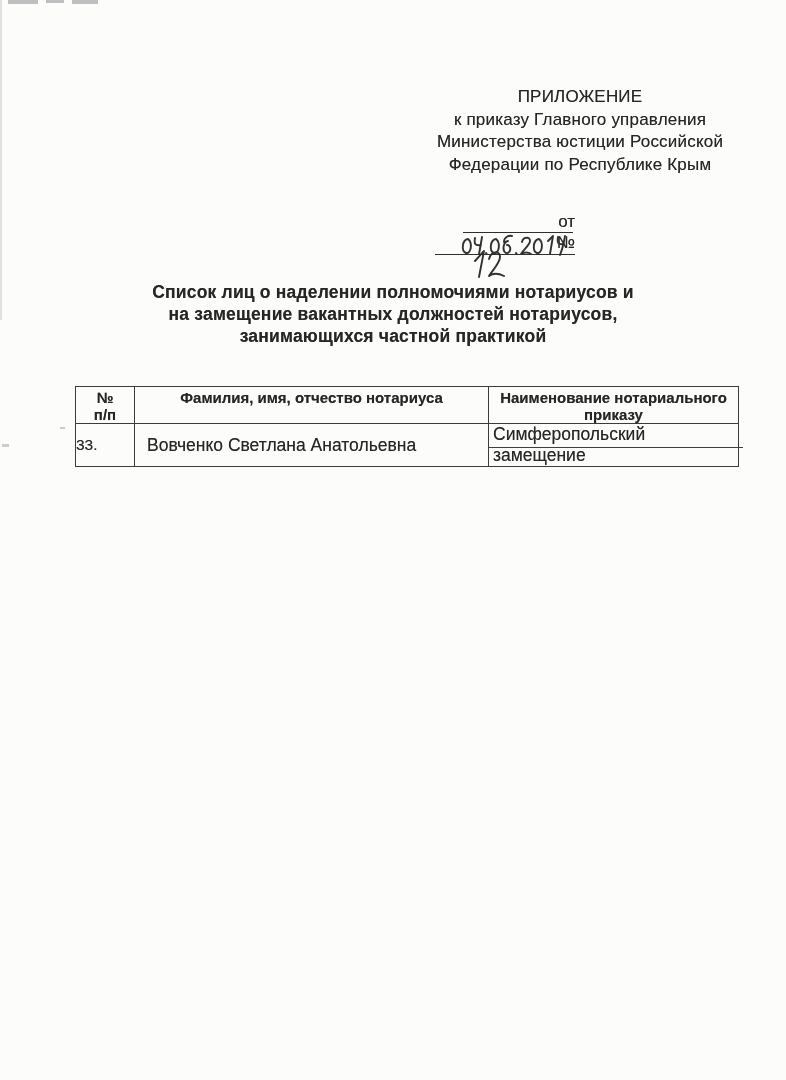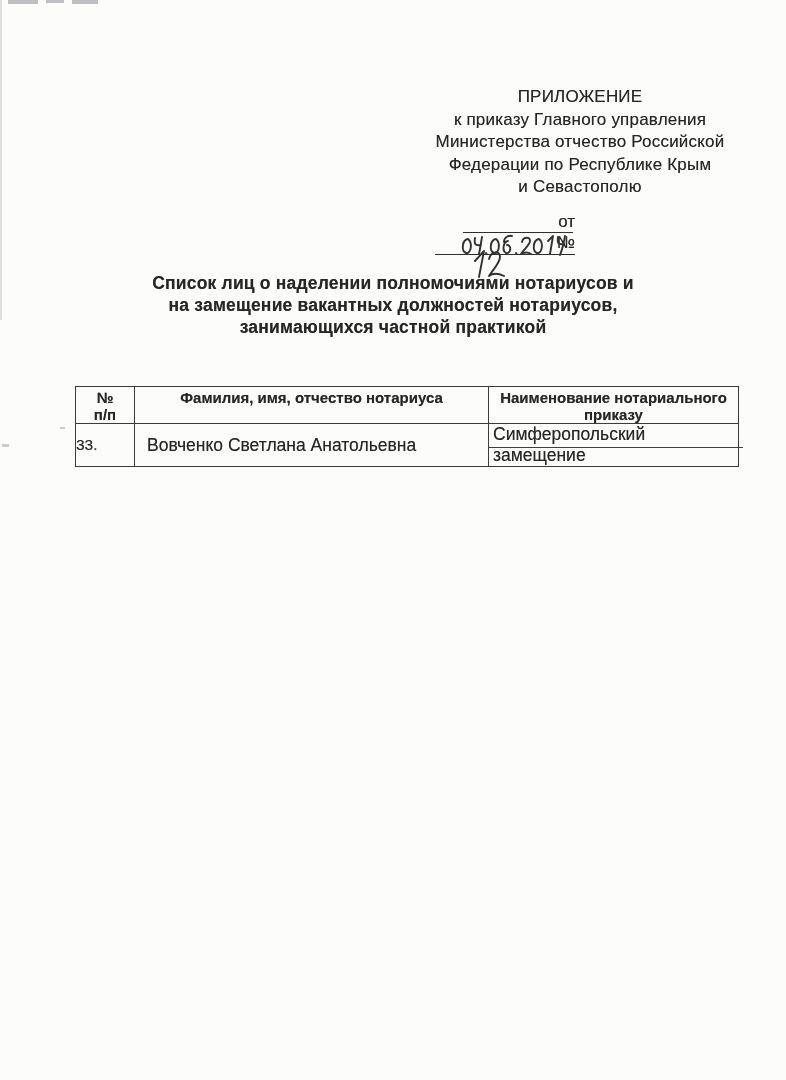--- a/index.html
+++ b/index.html
@@ -52,21 +52,21 @@
   .hw-svg { position: absolute; pointer-events: none; }
   .hw-date { left: -5px; top: -3px; }
   .hw-num  { left: 30px; top: -9px; }
   .hw-svg path { fill: none; stroke: #31312f; stroke-width: 1.9;
                  stroke-linecap: round; stroke-linejoin: round; }
   .no-sign { margin: 0 0 1px 0; }
 
   
   .title-block {
     position: absolute;
-    left: 0; top: 272px; width: 786px;
+    left: 0; top: 281px; width: 786px;
     text-align: center;
     font-weight: bold;
     font-size: 17.5px; line-height: 22px;
     letter-spacing: 0.2px;
   }
 
   
   .doc-table {
     position: absolute;
     left: 75px; top: 386px;
@@ -104,23 +104,22 @@
   <div class="artifact art-a"></div>
   <div class="artifact art-b"></div>
   <div class="artifact art-c"></div>
   <div class="edge-line"></div>
   <div class="speck speck-1"></div>
   <div class="speck speck-2"></div>
 
   <div class="header-block fuzz">
     <div>ПРИЛОЖЕНИЕ</div>
     <div>к приказу Главного управления</div>
-    <div>Министерства отчество Российской</div>
+    <div>Министерства юстиции Российской</div>
     <div>Федерации по Республике Крым</div>
-    <div>и Севастополю</div>
   </div>
 
   <div class="order-line fuzz">
     <span>от</span>
     <span class="blank blank-date">
       <svg class="hw-svg hw-date" width="116" height="32" viewBox="0 0 116 32" role="img" aria-label="04.06.2014">
         <path d="M10,10 C4,11 3,22 8,24 C13,25 15,14 10,10"></path>
         <path d="M17,9 C16,15 17,17 23,16 M24,8 C23,14 22,20 21,25"></path>
         <path d="M28,24 l0.6,0.6"></path>
         <path d="M38,10 C32,11 31,22 36,24 C41,25 43,14 38,10"></path>

